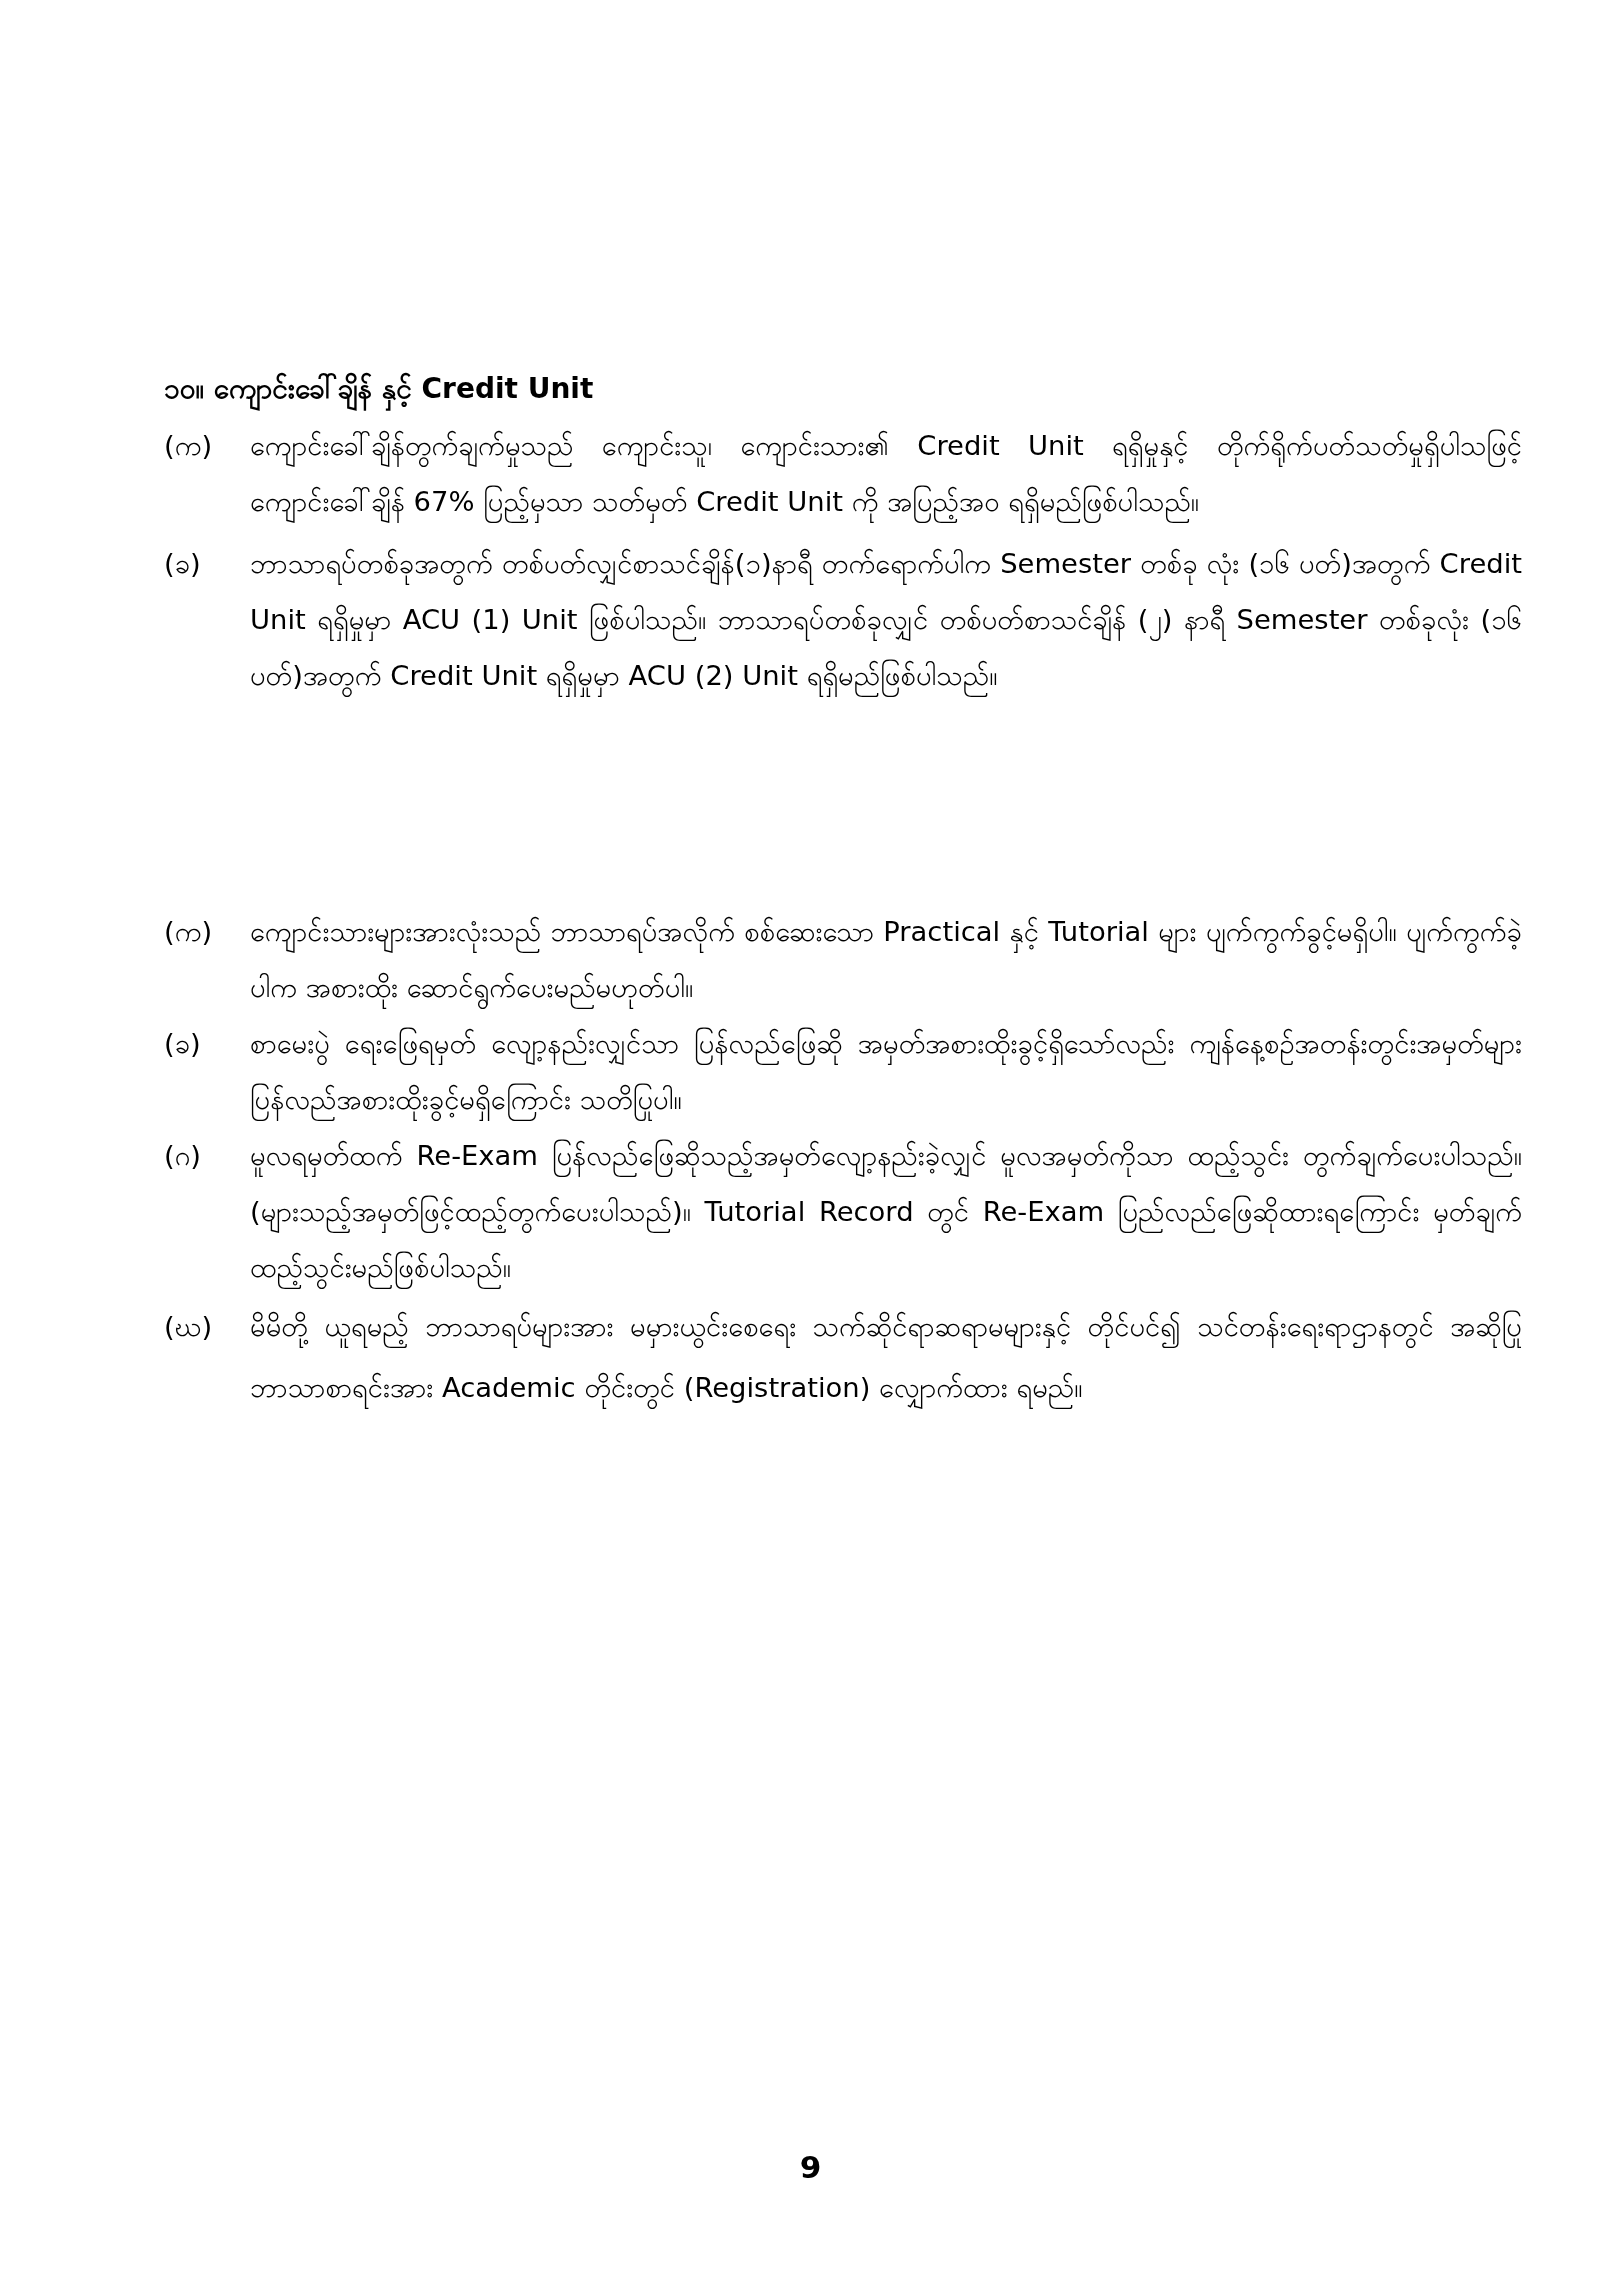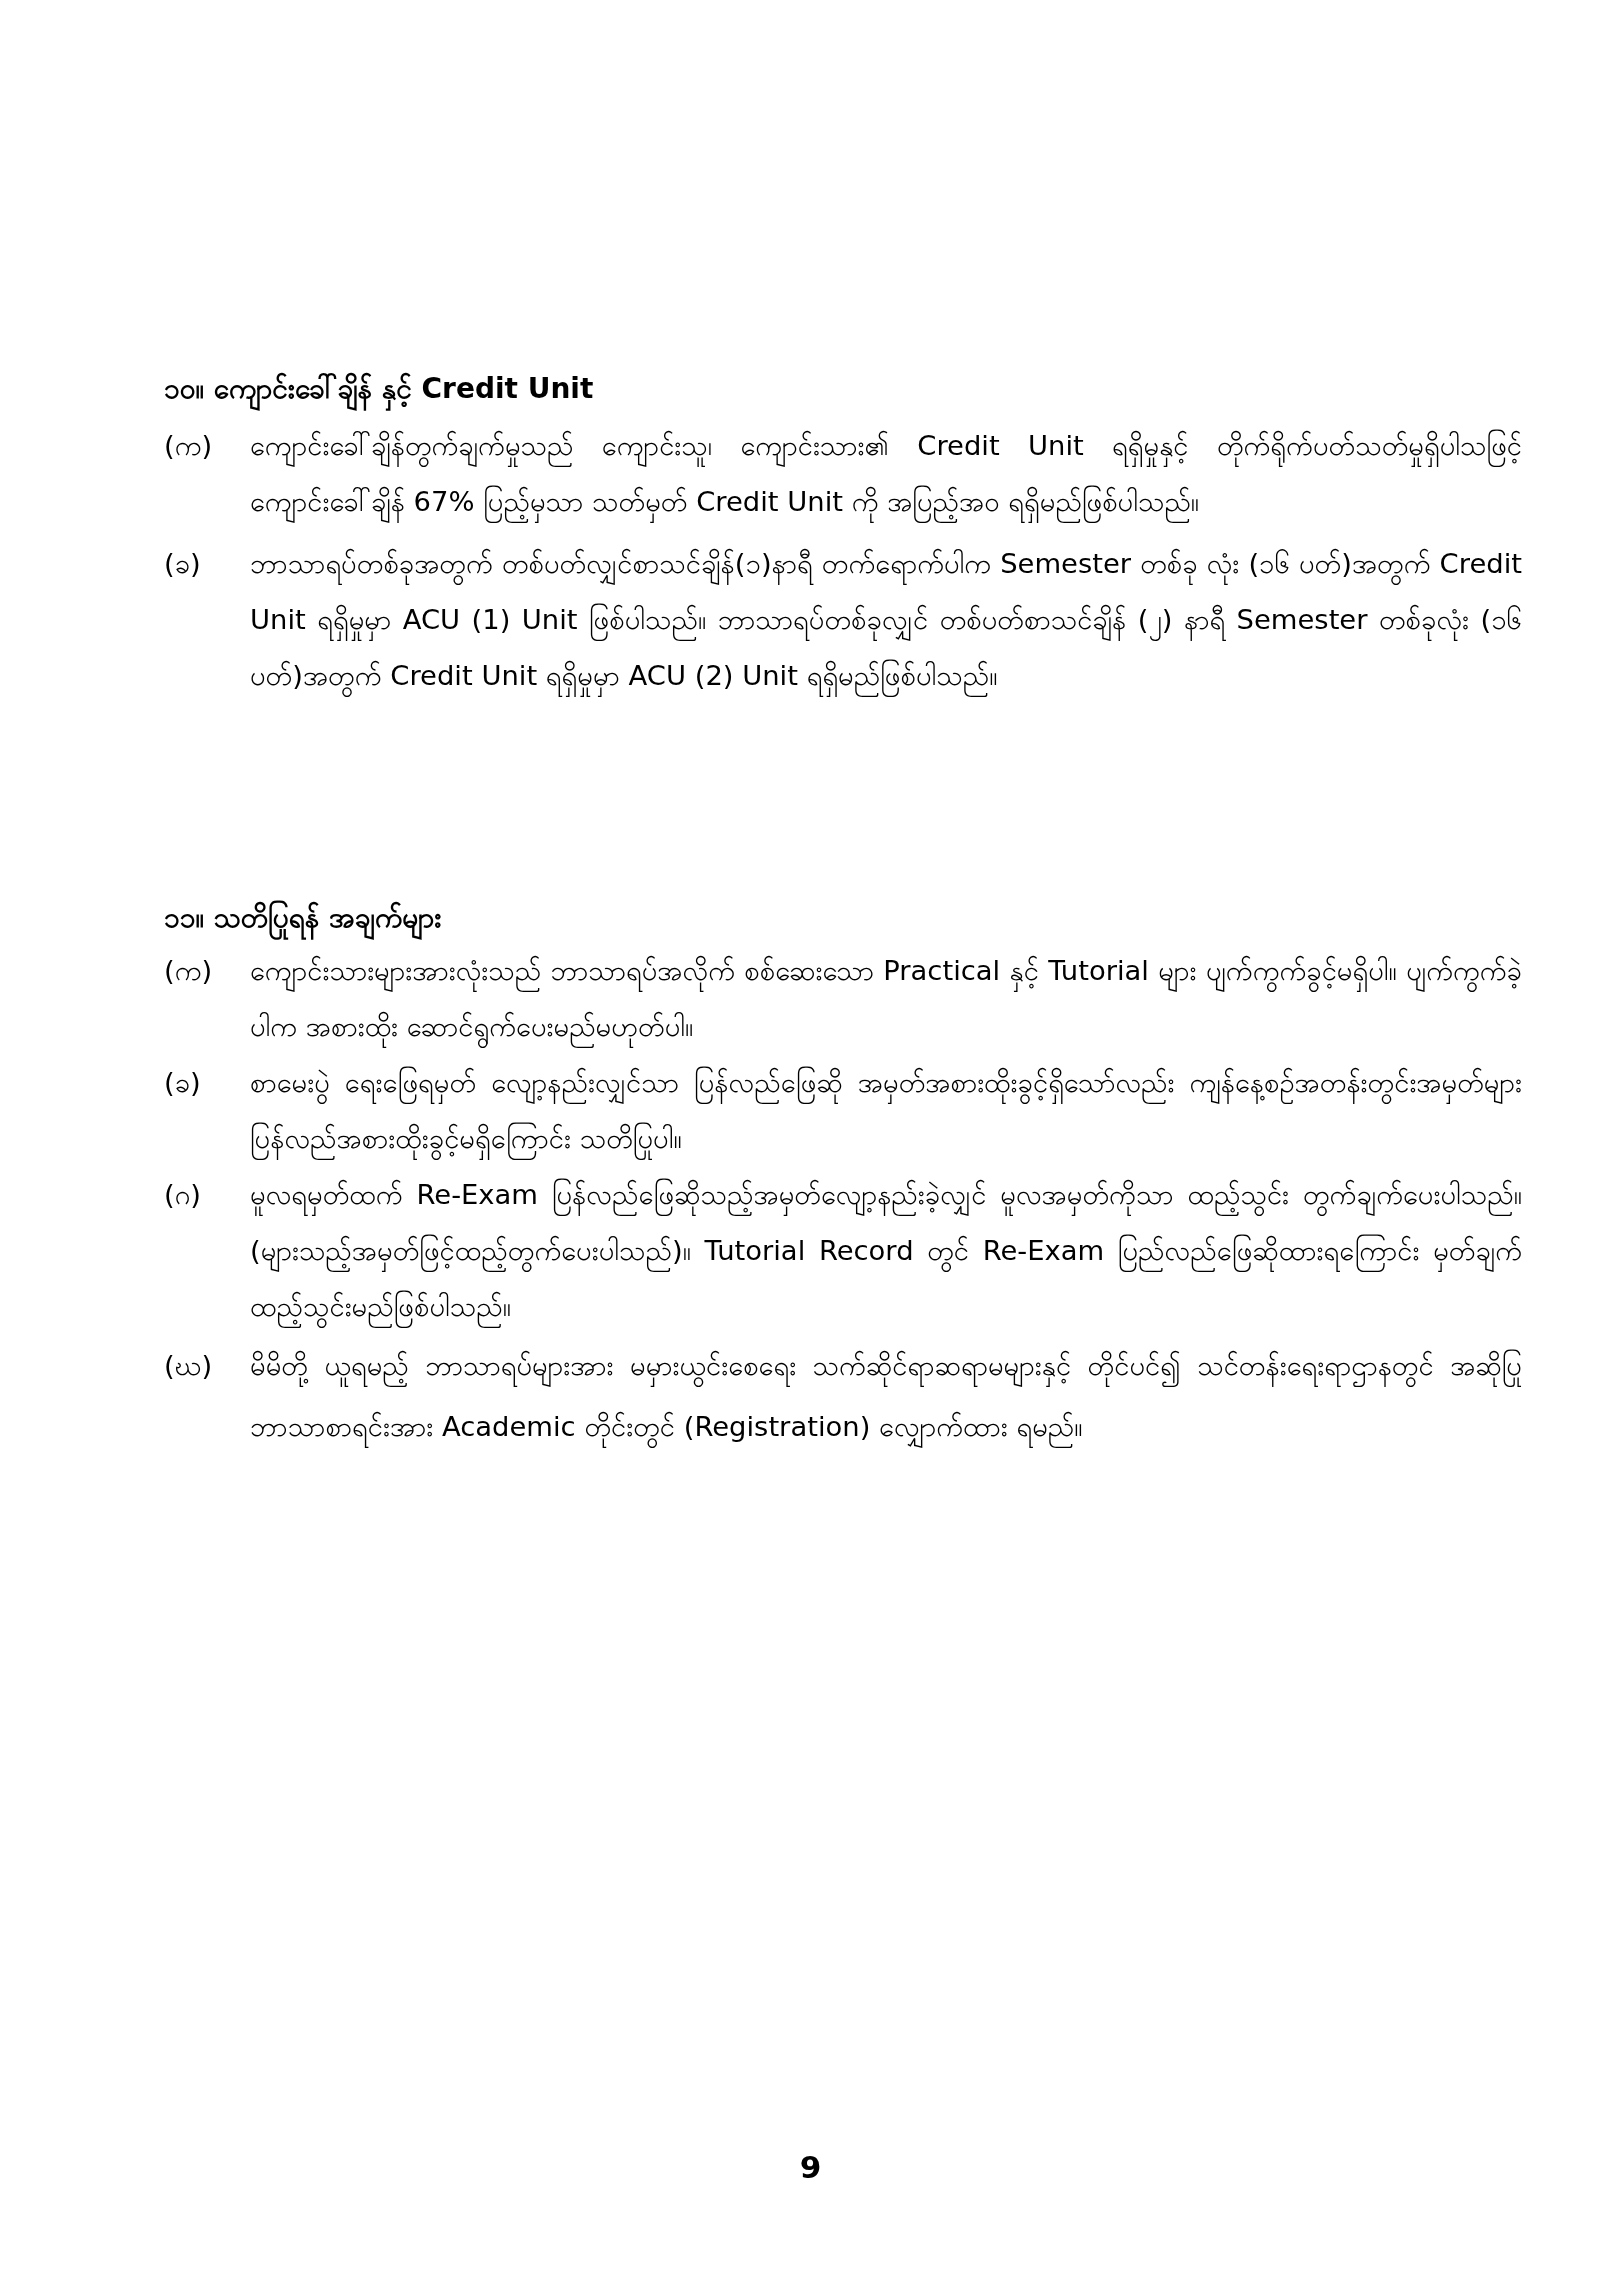--- a/index.html
+++ b/index.html
@@ -83,21 +83,20 @@
         <span class="body">ကျောင်းခေါ်ချိန်တွက်ချက်မှုသည် ကျောင်းသူ၊ ကျောင်းသား၏ Credit Unit ရရှိမှုနှင့် တိုက်ရိုက်ပတ်သတ်မှုရှိပါသဖြင့် ကျောင်းခေါ်ချိန် 67% ပြည့်မှသာ သတ်မှတ် Credit Unit ကို အပြည့်အဝ ရရှိမည်ဖြစ်ပါသည်။</span>
       </div>
       <div class="item" style="margin-top:5.9px;">
         <span class="label">(ခ)</span>
         <span class="body">ဘာသာရပ်တစ်ခုအတွက် တစ်ပတ်လျှင်စာသင်ချိန်(၁)နာရီ  တက်ရောက်ပါက Semester တစ်ခု လုံး (၁၆ ပတ်)အတွက် Credit Unit ရရှိမှုမှာ ACU (1) Unit  ဖြစ်ပါသည်။ ဘာသာရပ်တစ်ခုလျှင် တစ်ပတ်စာသင်ချိန် (၂) နာရီ Semester တစ်ခုလုံး (၁၆ ပတ်)အတွက် Credit Unit ရရှိမှုမှာ  ACU (2) Unit ရရှိမည်ဖြစ်ပါသည်။</span>
       </div>
     </div>
   </div>
 
   <div class="section" id="section-11">
-    <div class="section-title">၁၁။ သတိပြုရန် အချက်များ</div>
     <div class="items">
       <div class="item">
         <span class="label">(က)</span>
         <span class="body">ကျောင်းသားများအားလုံးသည် ဘာသာရပ်အလိုက် စစ်ဆေးသော Practical နှင့် Tutorial များ ပျက်ကွက်ခွင့်မရှိပါ။ ပျက်ကွက်ခဲ့ပါက အစားထိုး ဆောင်ရွက်ပေးမည်မဟုတ်ပါ။</span>
       </div>
       <div class="item">
         <span class="label">(ခ)</span>
         <span class="body">စာမေးပွဲ ရေးဖြေရမှတ် လျော့နည်းလျှင်သာ ပြန်လည်ဖြေဆို အမှတ်အစားထိုးခွင့်ရှိသော်လည်း ကျန်နေ့စဉ်အတန်းတွင်းအမှတ်များ ပြန်လည်အစားထိုးခွင့်မရှိကြောင်း သတိပြုပါ။</span>
       </div>
       <div class="item">

